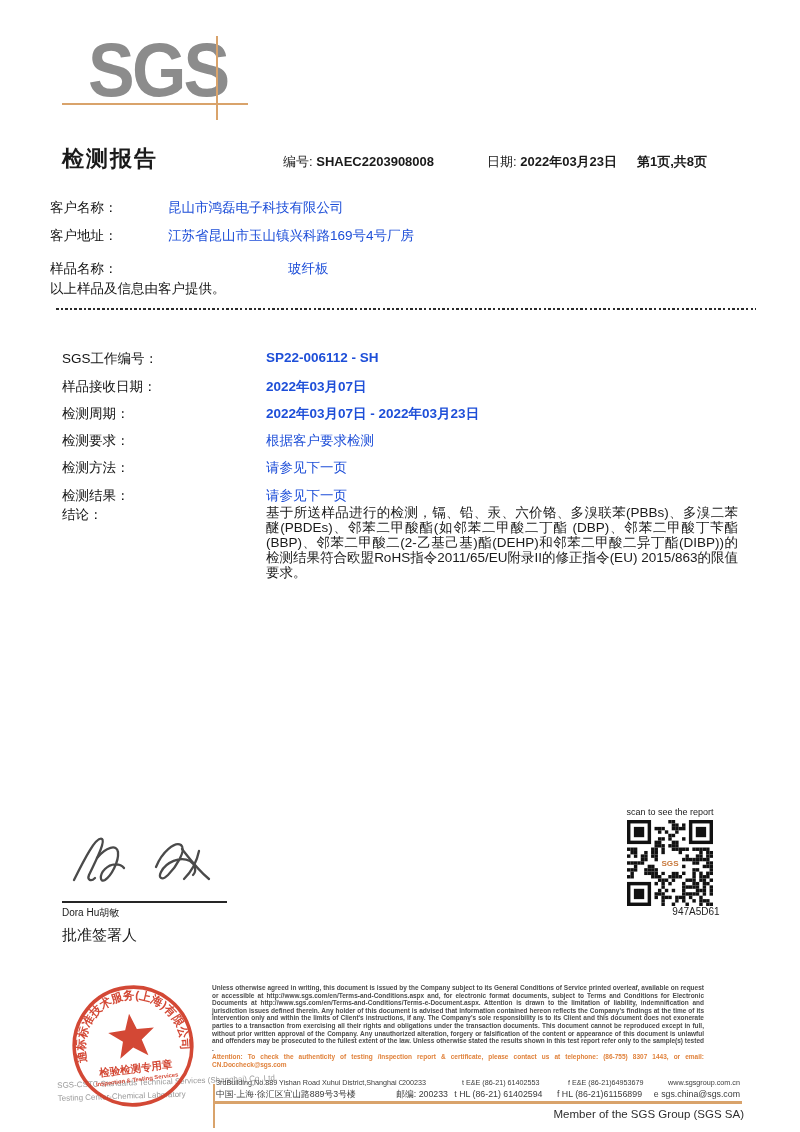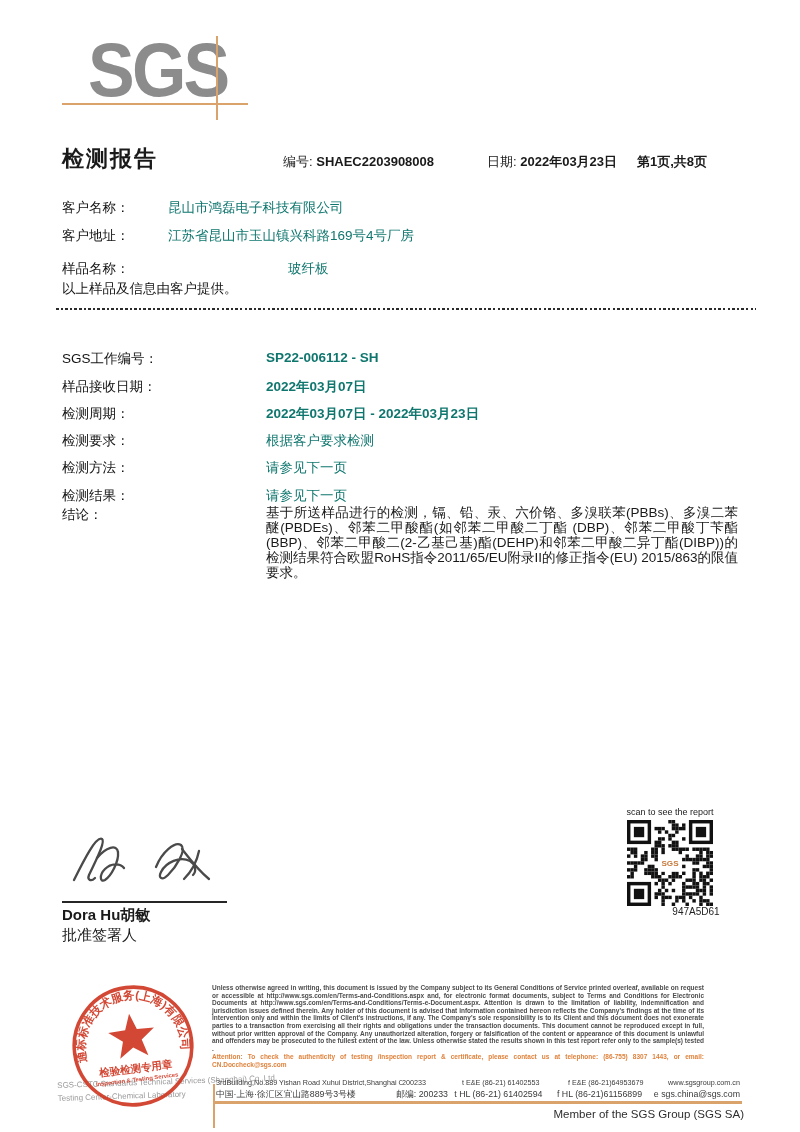--- a/index.html
+++ b/index.html
@@ -16,39 +16,39 @@
   
   .doc-title{left:62px;top:144px;font-size:22px;font-weight:bold;letter-spacing:2px;}
   .hdr{top:153px;font-size:13px;}
   .hdr b{font-weight:bold;}
   .no-group{left:283px;}
   .date-group{left:487px;}
   .page-group{left:637px;font-weight:bold;}
 
   
   .lbl{font-size:13.5px;color:#141414;}
-  .val{font-size:13.5px;color:#0f766e;}
+  .val{font-size:13.5px;color:#1d4ed8;}
   .row-name{top:199px;}  .row-addr{top:227px;}  .row-sample{top:260px;} .row-note{top:280px;}
-  .c-lbl{left:62px;} .c-val{left:168px;} .s-val{left:288px;}
+  .c-lbl{left:50px;} .c-val{left:168px;} .s-val{left:288px;}
 
   .dashes{left:56px;top:308px;width:700px;height:2px;
           background:repeating-linear-gradient(90deg,#2b2b2b 0 2.5px,transparent 2.5px 4.6px);}
 
   
   .d-lbl{left:62px;} .d-val{left:266px;}
   .t0{top:350px;} .t1{top:378px;} .t2{top:405px;} .t3{top:432px;} .t4{top:459px;} .t5{top:487px;}
   .v-bold{font-weight:bold;text-align:center;}
   .concl-lbl{left:62px;top:506px;}
   .concl{left:266px;top:505px;width:472px;font-size:13.5px;line-height:15px;text-align:justify;}
 
   
   .company-line{left:62px;top:766px;font-size:14px;line-height:19px;}
   .sig-svg{left:64px;top:822px;}
   .sig-rule{left:62px;top:901px;width:165px;height:2px;background:#262626;}
-  .signer{left:62px;top:906px;font-size:15px;font-weight:bold;}
+  .signer{left:62px;top:906px;font-size:10px;font-weight:normal;}
   .signer-title{left:62px;top:926px;font-size:15px;}
 
   
   .qr-caption{left:625px;top:807px;width:90px;text-align:center;font-size:9px;color:#222;}
   .qr-box{left:627px;top:820px;}
   .qr-text{left:651px;top:906px;width:90px;text-align:center;font-size:10px;color:#222;}
 
   
   .stamp-en{left:57px;top:1079px;font-size:8px;line-height:13px;color:#9b9b9b;transform:rotate(-2deg);transform-origin:left top;white-space:nowrap;}
   .stamp-svg{left:70px;top:983px;opacity:.9;transform:rotate(-7deg);}

